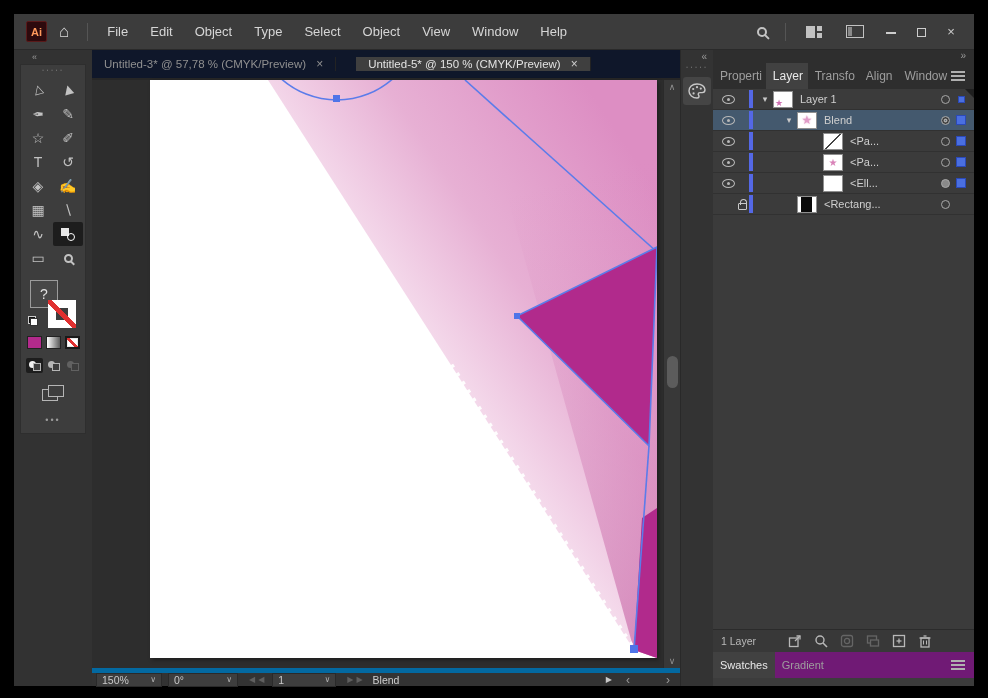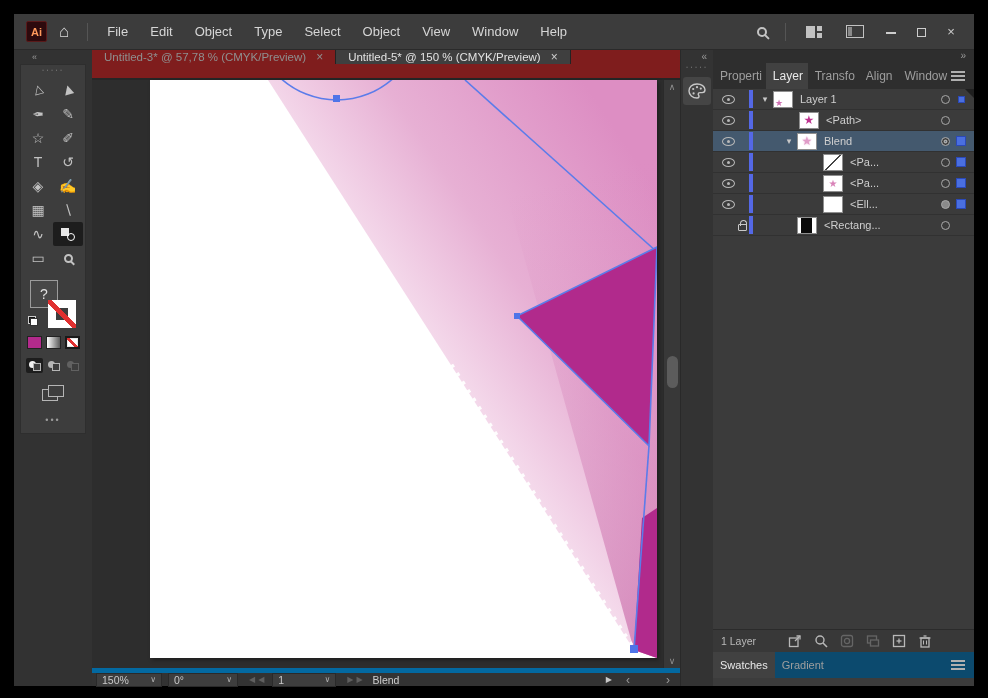--- a/index.html
+++ b/index.html
@@ -84,21 +84,21 @@
   .dm.on { background:#1d1d1d; }
   .dm.on::before { background:#f0f0f0; }
   .dm.dim { opacity:.3; }
   .screenmode { position:relative; width:22px; height:16px; margin-top:12px; }
   .screenmode::before { content:""; position:absolute; left:0; bottom:0; width:14px; height:10px; border:1.5px solid #b5b5b5; }
   .screenmode::after { content:""; position:absolute; right:0; top:0; width:14px; height:10px; border:1.5px solid #b5b5b5; background:#3d3d3d; }
   .ellip { color:#9a9a9a; font-size:9px; letter-spacing:2px; margin-top:14px; }
 
   
   .docarea { width:588px; flex:none; display:flex; flex-direction:column; min-height:0; }
-  .tabsbar { height:28px; background:#7f1d1d; display:flex; align-items:flex-start; flex:none; }
+  .tabsbar { height:28px; background:#0f172a; display:flex; align-items:center; flex:none;gap:20px; }
   .dtab { display:flex; align-items:center; padding:0 12px; font-size:11.5px; color:#8f8f8f;
     border-right:1px solid #232323; max-width:246px; white-space:nowrap; }
   .dtab .x { margin-left:10px; color:#8f8f8f; font-size:12px; }
   .dtab.active { background:#3f3f3f; color:#e2e2e2; }
   .dtab.active .x { color:#cfcfcf; }
   .canvaswrap { flex:1; background:#2d2d2d; position:relative; border-top:2px solid #262626; min-height:0; }
   .artboard { position:absolute; left:58px; top:0; width:507px; height:578px; background:#fff;
     box-shadow:2px 2px 4px rgba(0,0,0,.35); }
   .artboard svg { display:block; width:100%; height:100%; }
   .vscroll { position:absolute; right:0; top:0; bottom:0; width:17px; background:#383838;
@@ -173,21 +173,21 @@
 
   .lfill { flex:1; background:#3b3b3b; }
   .lfooter { height:23px; flex:none; background:#383838; border-top:1px solid #2b2b2b;
     display:flex; align-items:center; font-size:10.5px; color:#b9b9b9; padding:0 8px; }
   .fic { display:flex; align-items:center; justify-content:center; width:16px; margin-left:11px; }
   .fic svg { display:block; }
   .fic.dim { opacity:.35; }
   .lfooter .label { width:60px; }
   .lfooter .endpad { width:36px; }
 
-  .swtabs { height:26px; flex:none; background:#0c4a6e; display:flex; align-items:stretch;
+  .swtabs { height:26px; flex:none; background:#701a75; display:flex; align-items:stretch;
     font-size:11px; color:#9e9e9e; }
   .sliver { height:8px; flex:none; background:#3c3c3c; }
 </style>
 </head>
 <body>
 
 <div class="window">
 
   <div class="titlebar">
     <span class="ai-logo">Ai</span>
@@ -402,32 +402,20 @@
           <span class="thumb th-star1"></span>
           <span class="lname">Layer 1</span>
           <span class="rowright">
               <span class="tgt"></span>
               <span class="sqslot">
                 <span class="selsq small"></span>
               </span>
             </span>
         </div>
 
-        <div class="lrow">
-          <span class="cell-eye">
-              <span class="eye"></span>
-            </span>
-          <span class="colorbar"></span>
-          <span class="thumb th-star2" style="margin-left:46px"></span>
-          <span class="lname">&lt;Path&gt;</span>
-          <span class="rowright">
-              <span class="tgt"></span>
-              <span class="sqslot"></span>
-            </span>
-        </div>
 
         <div class="lrow selrow">
           <span class="cell-eye">
               <span class="eye"></span>
             </span>
           <span class="colorbar"></span>
           <span class="chv" style="margin-left:28px">▾</span>
           <span class="thumb th-blob"></span>
           <span class="lname">Blend</span>
           <span class="rowright">

